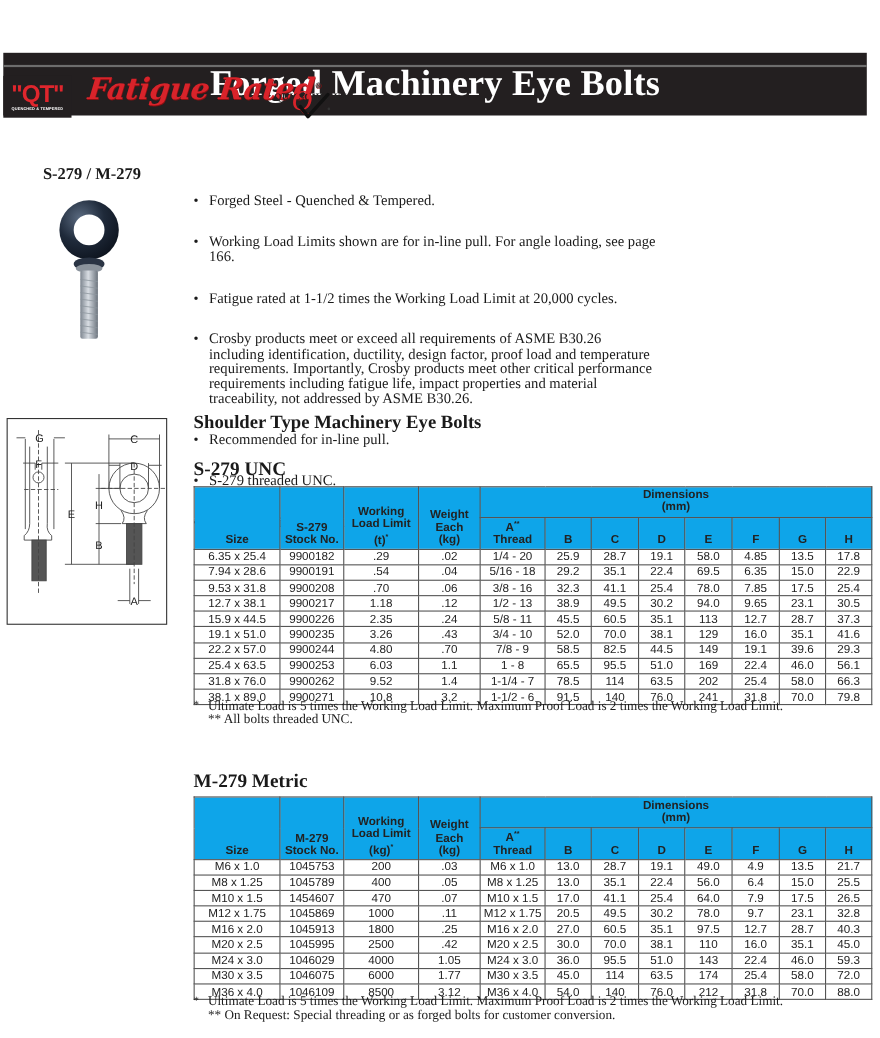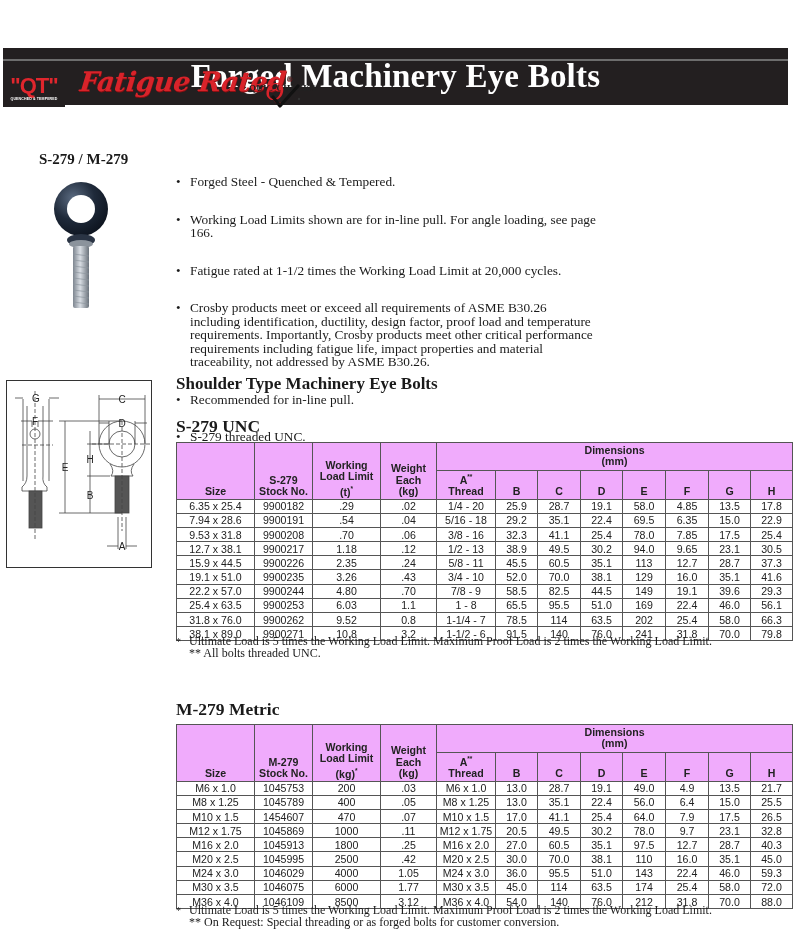--- a/index.html
+++ b/index.html
@@ -41,21 +41,21 @@
 
   .diagram { position: absolute; left: 6px; top: 380px; width: 146px; height: 188px; border: 1.5px solid #333;
              box-sizing: border-box; background: #fff; }
 
   .section-title { position: absolute; left: 176px; top: 374px; font-weight: bold; font-size: 17px; }
   .table-title { position: absolute; left: 176px; font-weight: bold; font-size: 17.5px; text-align: right; }
 
   table.spec { position: absolute; left: 176px; width: 616px; border-collapse: collapse; table-layout: fixed;
                font-family: "Liberation Sans", "DejaVu Sans", sans-serif; font-size: 10.6px; color: #222; }
   table.spec th, table.spec td { border: 1px solid #555; text-align: center; padding: 0; }
-  table.spec th { background: #f0abfc; font-weight: bold; line-height: 11.5px; vertical-align: bottom; padding-bottom: 1px; }
+  table.spec th { background: #0ea5e9; font-weight: bold; line-height: 11.5px; vertical-align: bottom; padding-bottom: 1px; }
   table.spec th.dim-group { vertical-align: middle; height: 26px; }
   table.spec td { height: 13.2px; line-height: 12px; background: #fff; }
   table.spec sup { font-size: 6.5px; }
 
   .footnote { position: absolute; left: 176px; font-size: 12px; line-height: 11.5px; }
   .footnote .fn-line { display: block; }
   .footnote .fn2 { padding-left: 13px; }
   .footnote .star { display: inline-block; width: 13px; font-size: 10px; vertical-align: top; }
 </style>
 </head>
@@ -334,21 +334,21 @@
         <td>51.0</td>
         <td>169</td>
         <td>22.4</td>
         <td>46.0</td>
         <td>56.1</td>
       </tr>
       <tr>
         <td>31.8 x 76.0</td>
         <td>9900262</td>
         <td>9.52</td>
-        <td>0.8</td>
+        <td>1.4</td>
         <td>1-1/4 - 7</td>
         <td>78.5</td>
         <td>114</td>
         <td>63.5</td>
         <td>202</td>
         <td>25.4</td>
         <td>58.0</td>
         <td>66.3</td>
       </tr>
       <tr>

